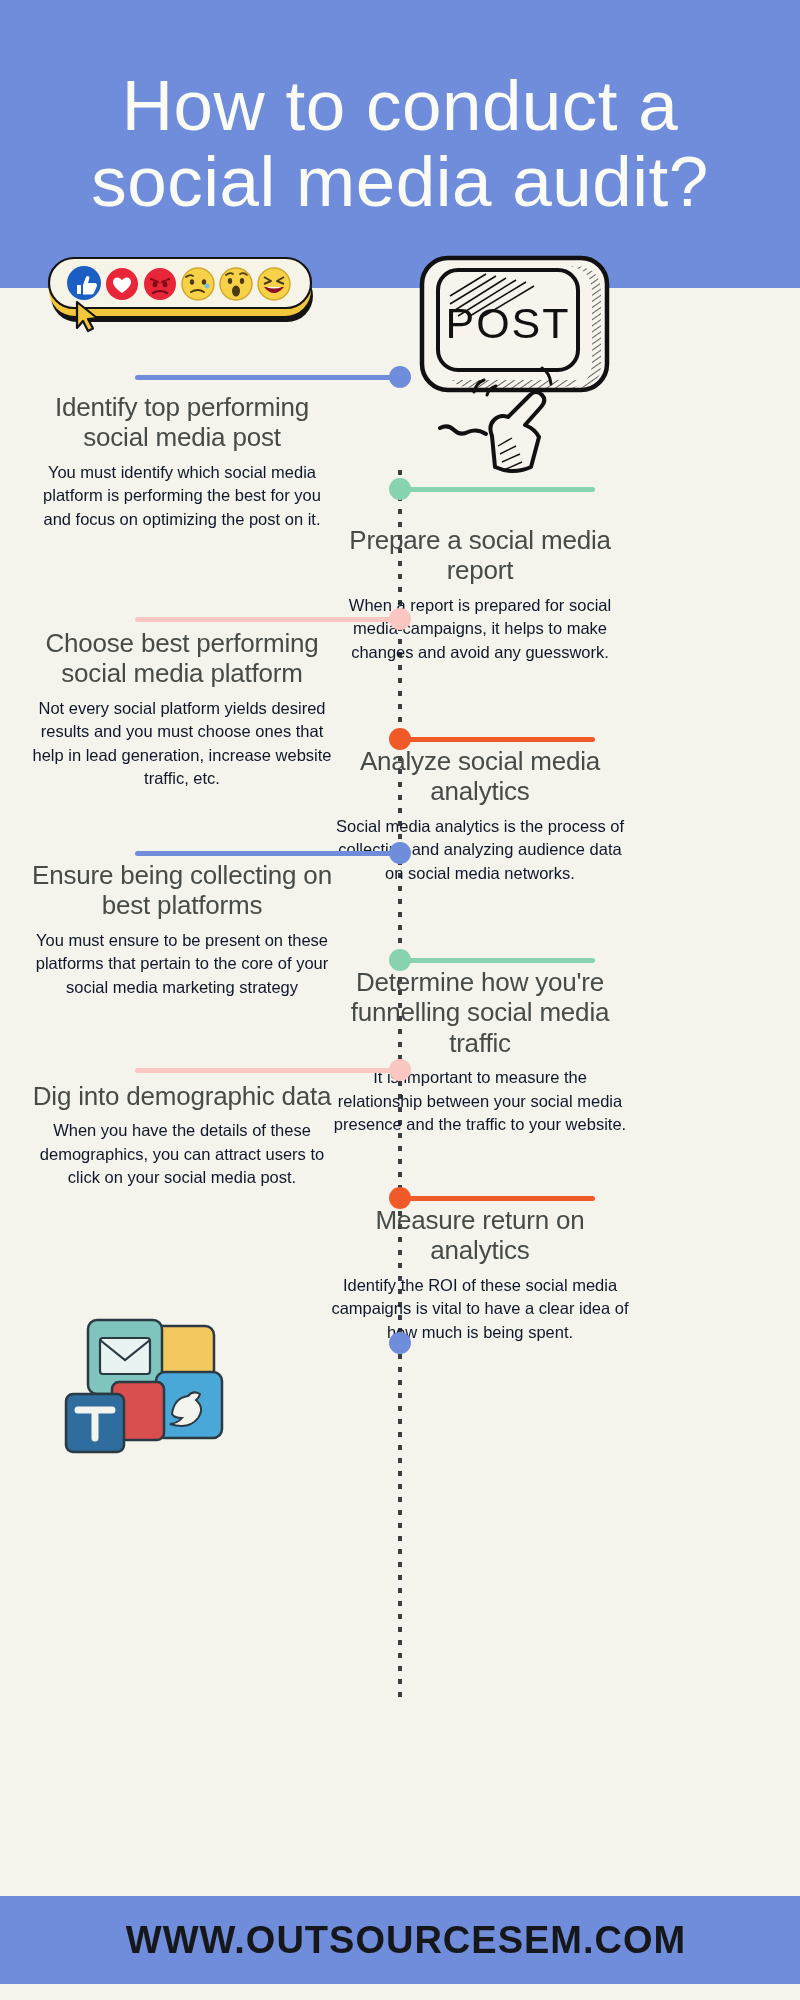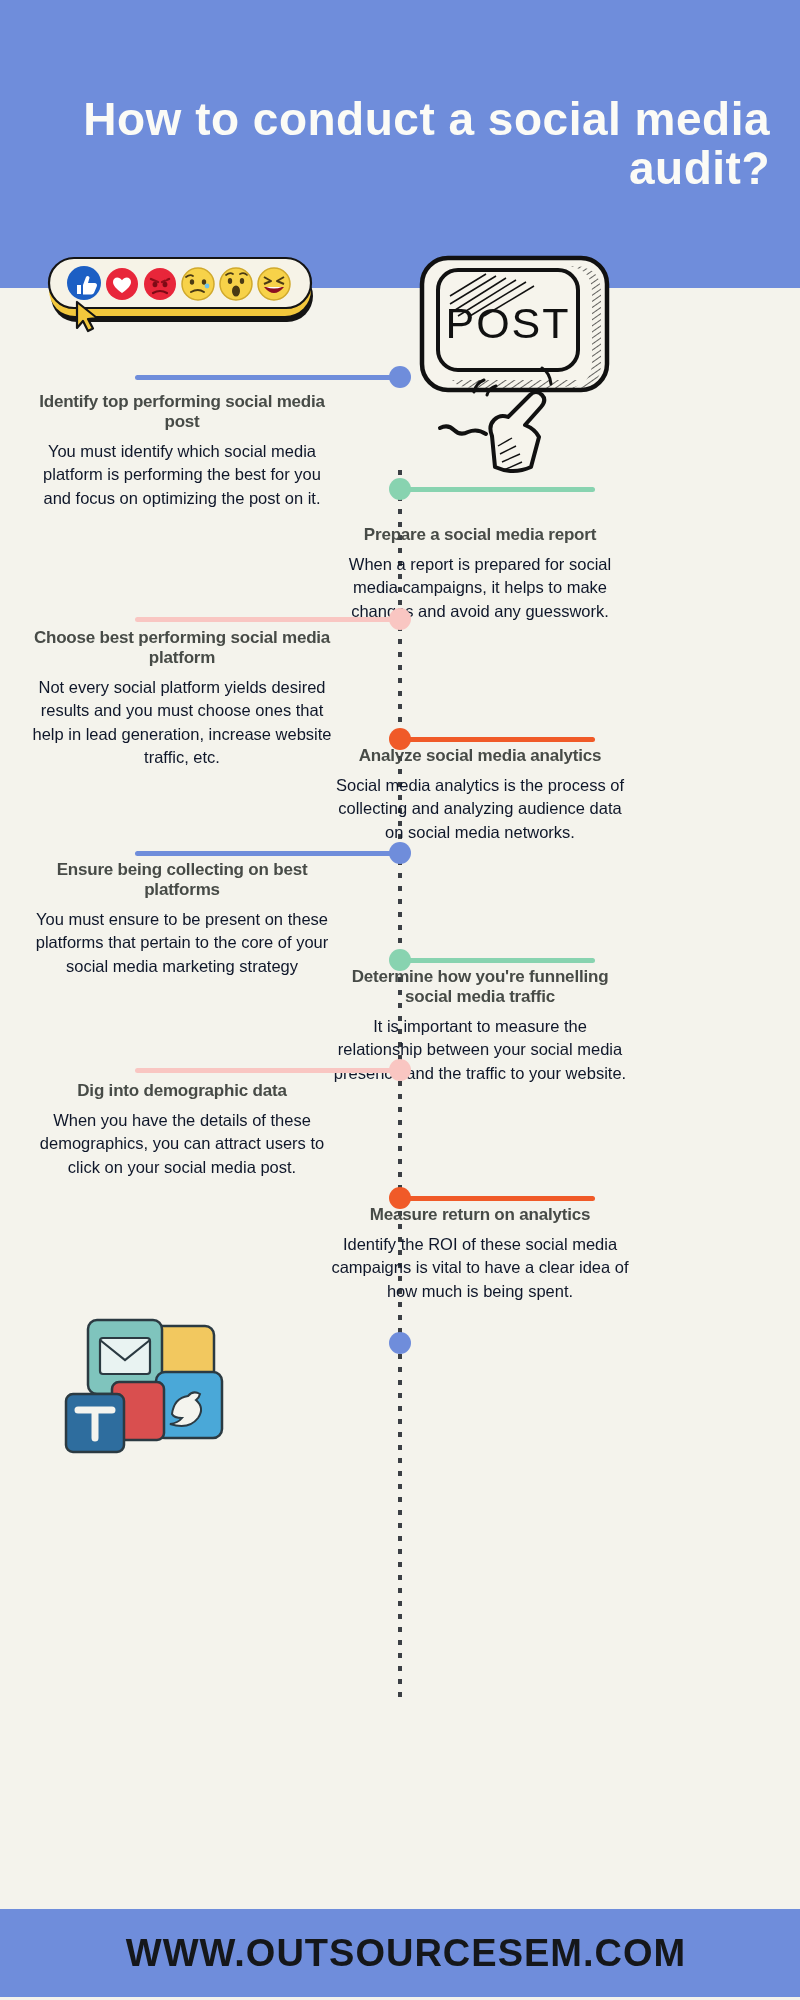--- a/index.html
+++ b/index.html
@@ -13,31 +13,31 @@
   .page { position:relative; width:800px; height:2000px; background:#f4f3ec; }
 
   
   .header {
     position:absolute; left:0; top:0; width:800px; height:288px;
     background:#6f8ddb;
     display:flex; align-items:center; justify-content:center;
   }
   .header h1 {
     color:#fbfbf6;
-    font-size:46px;
-    font-weight:700;
+    font-size:71px;
+    font-weight:400;
     line-height:1.07;
     letter-spacing:0.5px;
-    text-align:right;
+    text-align:center;
     width:740px;
   }
 
   
   .footer {
-    position:absolute; left:0; bottom:3px; width:800px; height:92px;
+    position:absolute; left:0; bottom:16px; width:800px; height:92px;
     background:#6f8ddb;
     display:flex; align-items:center; justify-content:center;
     border-top:4px solid #f4f3ec;
     padding-left:12px;
   }
   .footer .url {
     color:#15171a;
     font-size:38px;
     font-weight:700;
     letter-spacing:1px;
@@ -65,22 +65,22 @@
     height:5px; border-radius:3px; z-index:3;
   }
   .rule.left  { right:400px; }
   .rule.right { left:400px; }
 
   
   .block { position:absolute; width:300px; }
   .block.left  { left:32px;  text-align:center; }
   .block.right { left:330px; text-align:center; }
   .block h2 {
-    font-size:17px;
-    font-weight:700;
+    font-size:26px;
+    font-weight:400;
     line-height:1.17;
     color:#474b47;
     letter-spacing:-0.2px;
     margin-bottom:8px;
   }
   .block p {
     font-size:16.5px;
     font-weight:400;
     line-height:1.42;
     color:#0f172a;

